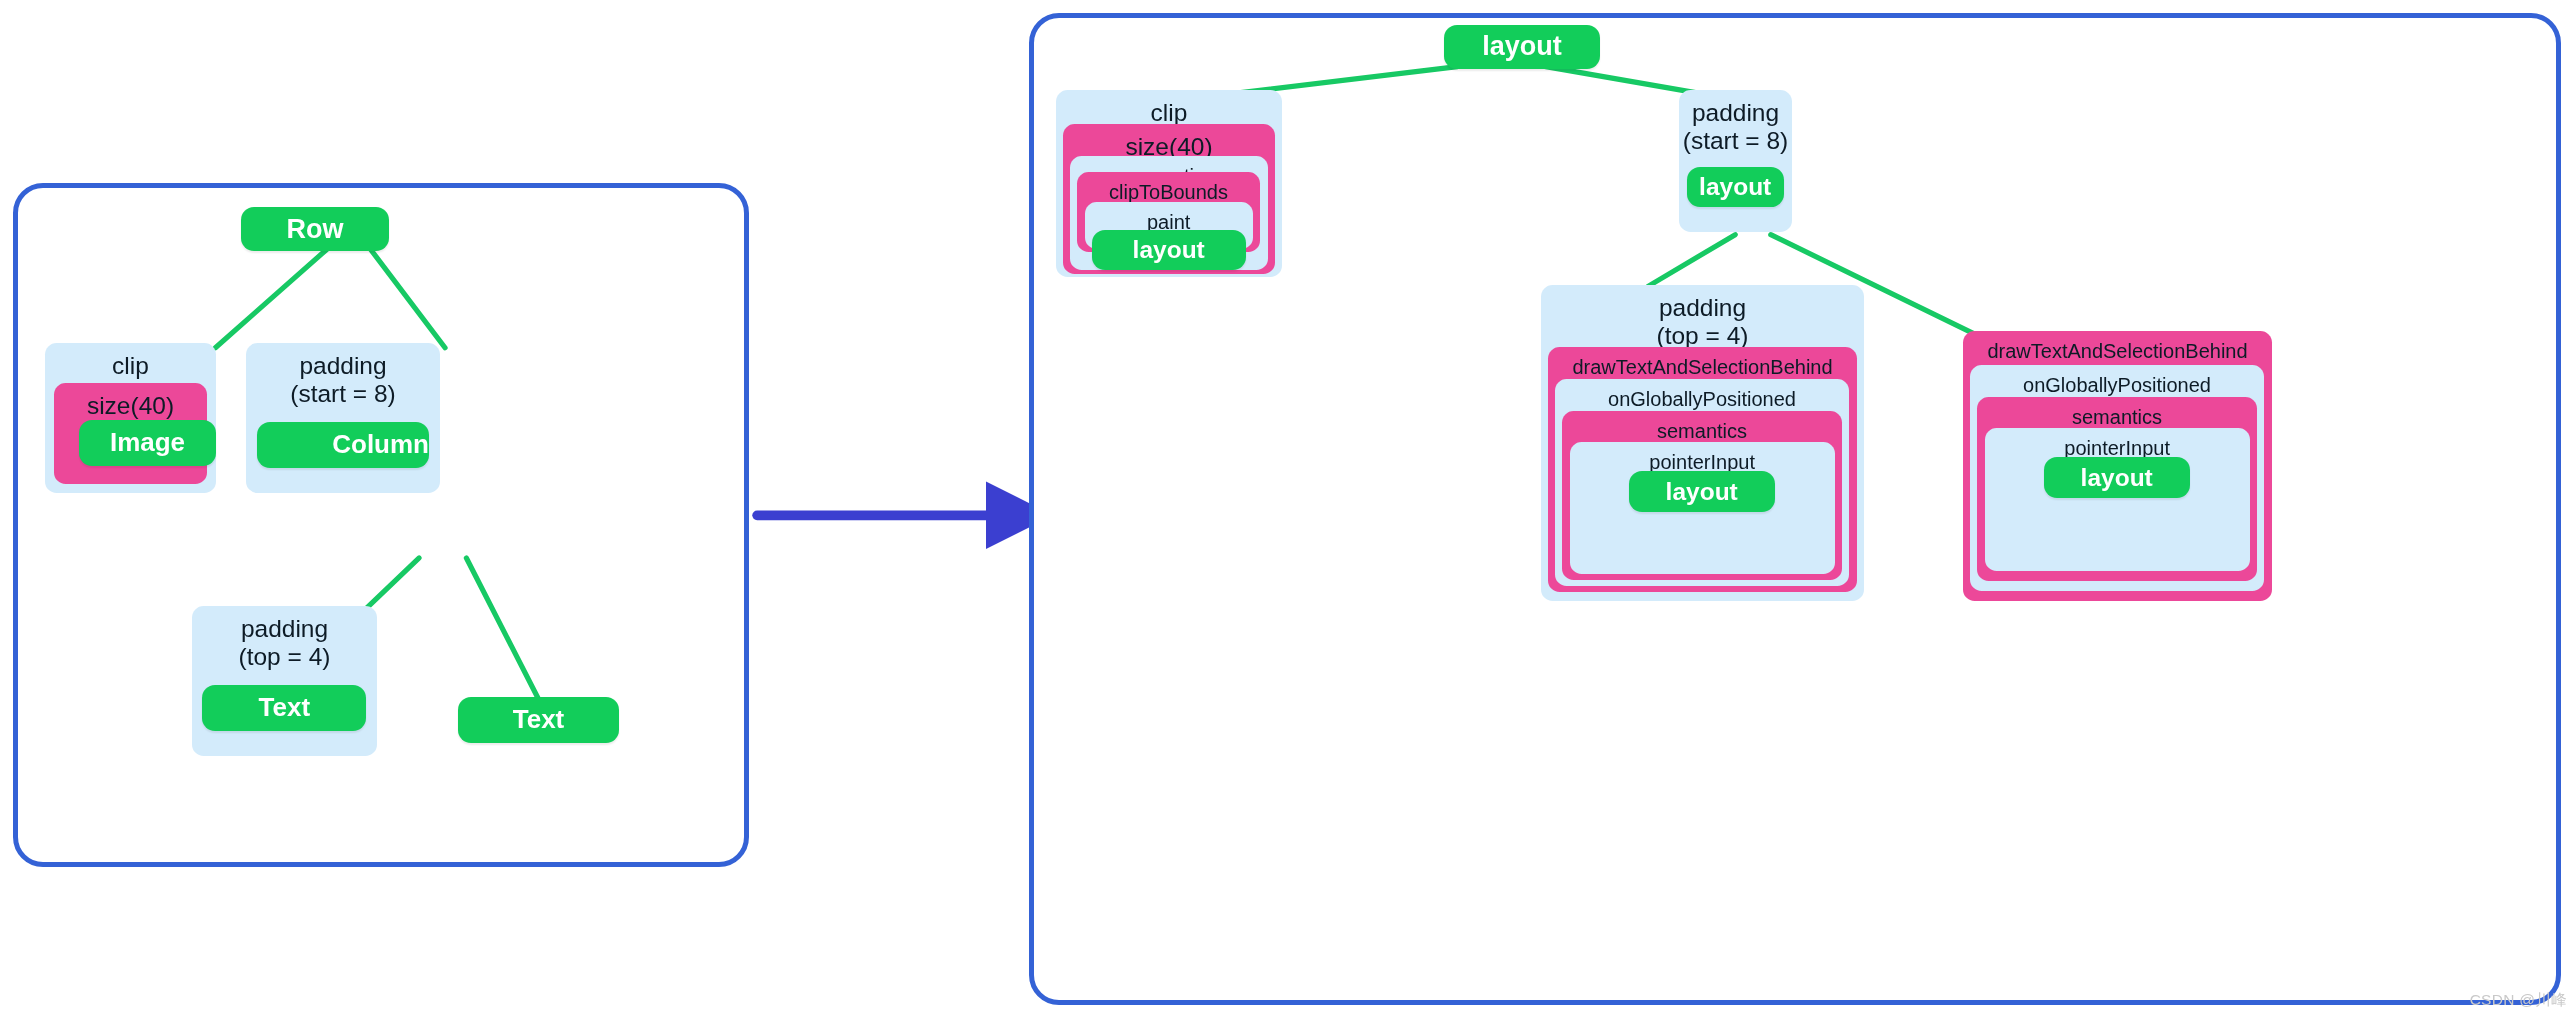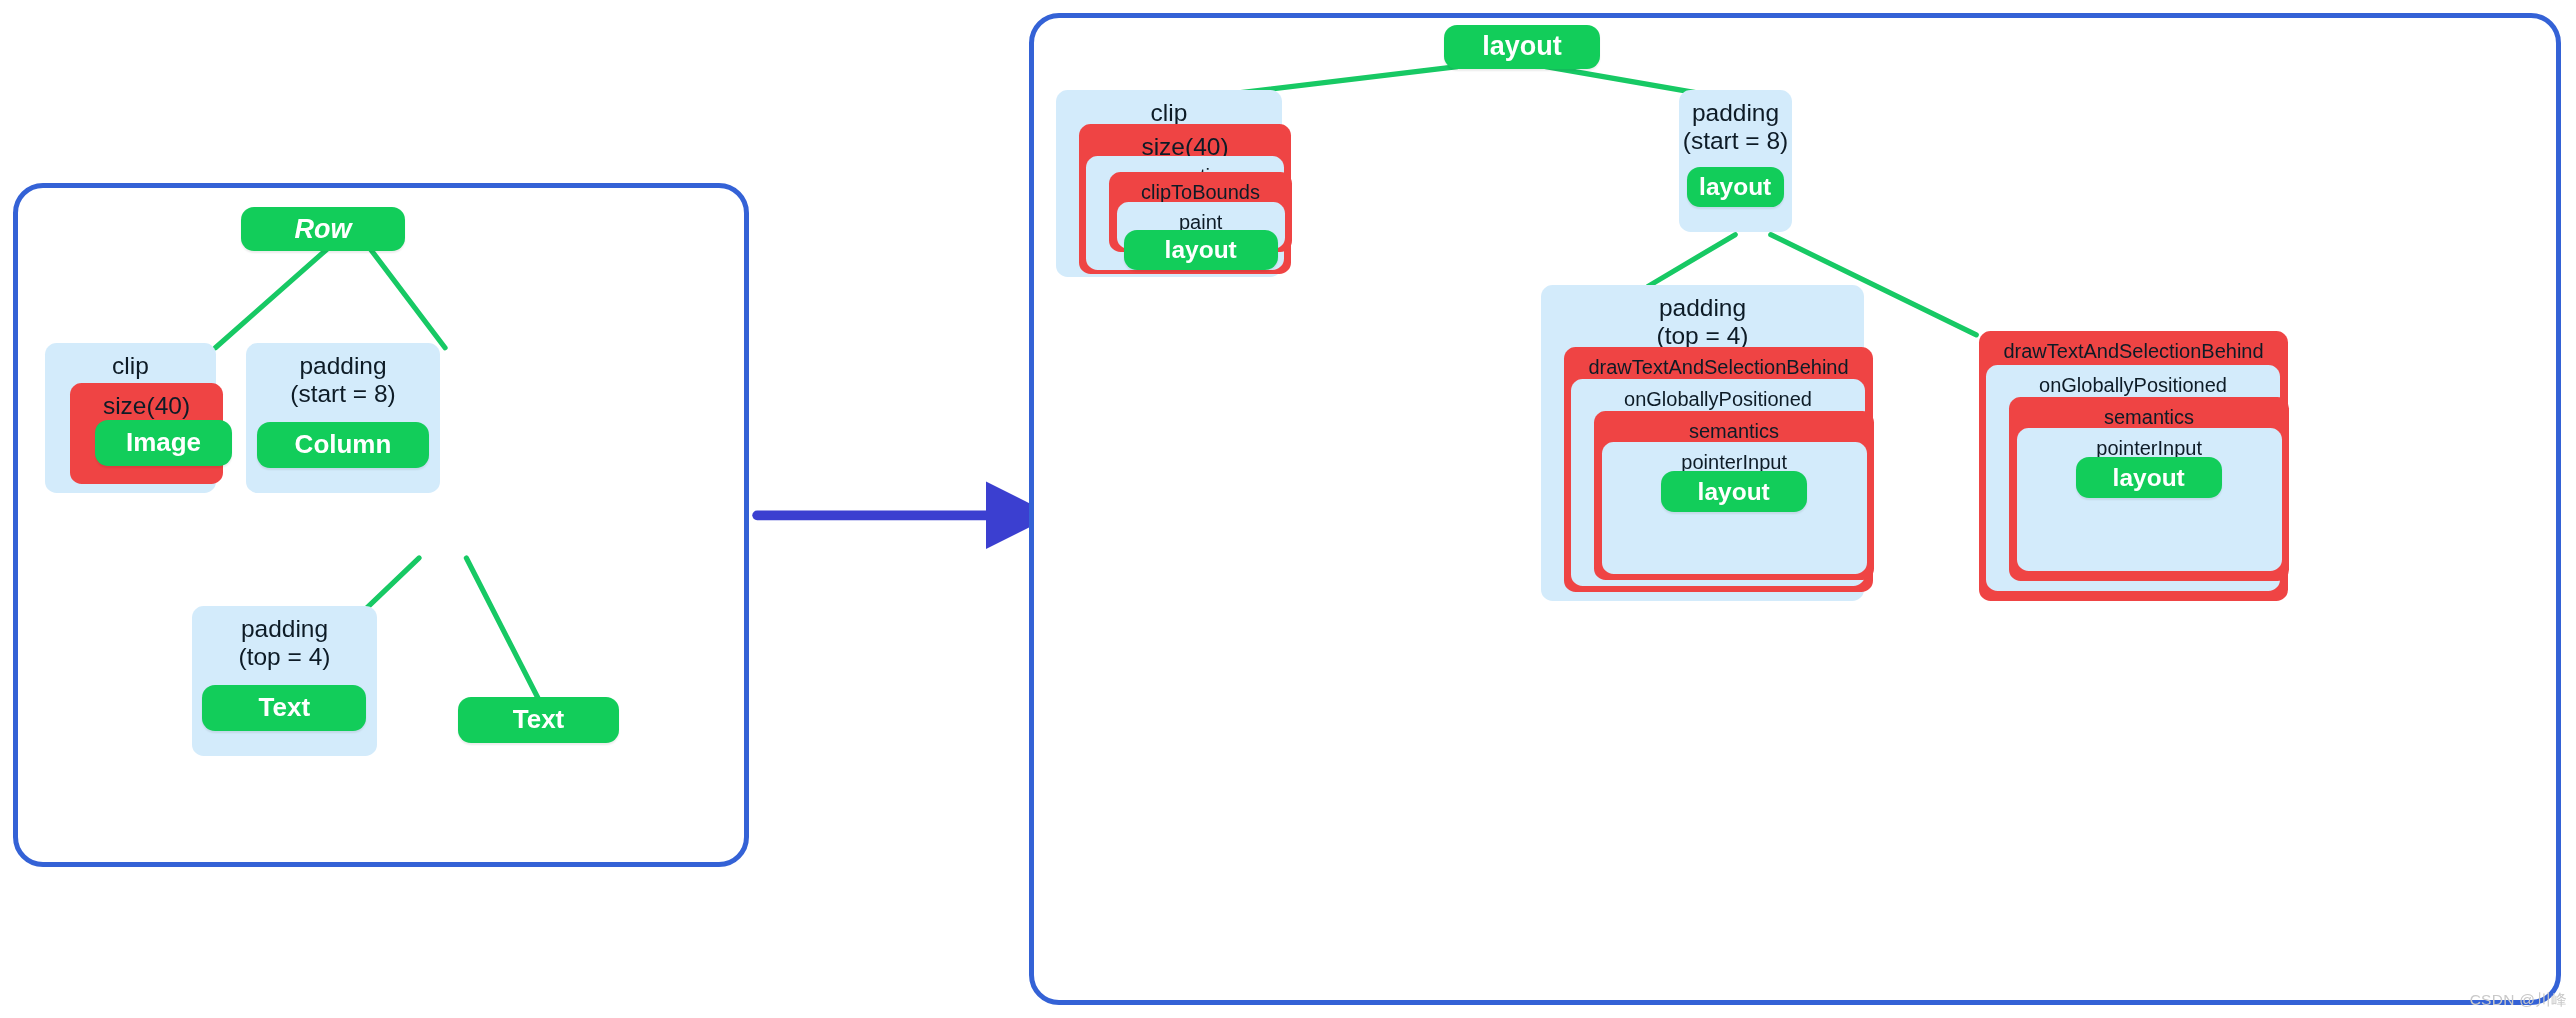--- a/index.html
+++ b/index.html
@@ -32,21 +32,21 @@
     align-items:center;
     text-align:center;
     border-radius:11.6px;
   }
   .mod{               
     color:#0d1b26;
     font-weight:400;
     padding-top:9px;
   }
   .mod-a{ background:#d3ebfb; }   
-  .mod-b{ background:#ef4444;margin-left:16px; }   
+  .mod-b{ background:#ec4899; }   
 
   .cmp{               
     background:#12cd5a;
     color:#ffffff;
     font-weight:700;
     border-radius:13px;
     display:flex;
     align-items:center;
     justify-content:center;
     box-shadow:0 1.3px 1.9px rgba(0,0,0,.08);
@@ -89,41 +89,41 @@
       <line x1="477" y1="95" x2="305" y2="247"></line>
 
       <line x1="545" y1="95" x2="660" y2="247"></line>
 
       <line x1="620" y1="572" x2="533" y2="655"></line>
 
       <line x1="693" y1="572" x2="807" y2="795"></line>
     </g>
   </svg>
 
-  <div class="node cmp" id="n-row" style="left:223px;top:19.4px;width:164px;height:44px;font-style:italic;">
+  <div class="node cmp" id="n-row" style="left:223px;top:19.4px;width:148px;height:44px;">
     <span class="lbl f42">Row</span>
   </div>
 
   <div class="node mod mod-a" id="n-clip" style="left:27px;top:155px;width:171px;height:150px;">
     <span class="lbl f38">clip</span>
 
     <div class="node mod mod-b" style="left:9px;top:40px;width:153px;height:101px;">
       <span class="lbl f38">size(40)</span>
 
       <div class="node cmp" style="left:25px;top:37px;width:137px;height:46px;">
         <span class="lbl f40">Image</span>
       </div>
     </div>
   </div>
 
   <div class="node mod mod-a" id="n-pstart" style="left:228px;top:155px;width:194px;height:150px;">
     <span class="lbl f38">padding
 (start = 8)</span>
 
-    <div class="node cmp" style="left:11px;top:79px;width:172px;height:46px;">
+    <div class="node cmp" style="left:11px;top:79px;width:172px;height:46px;align-items:flex-end;">
       <span class="lbl f40">Column</span>
     </div>
   </div>
 
   <div class="node mod mod-a" id="n-ptop" style="left:174px;top:418px;width:185px;height:150px;">
     <span class="lbl f38">padding
 (top = 4)</span>
 
     <div class="node cmp" style="left:10.3px;top:79px;width:164px;height:46px;">
       <span class="lbl f40">Text</span>

